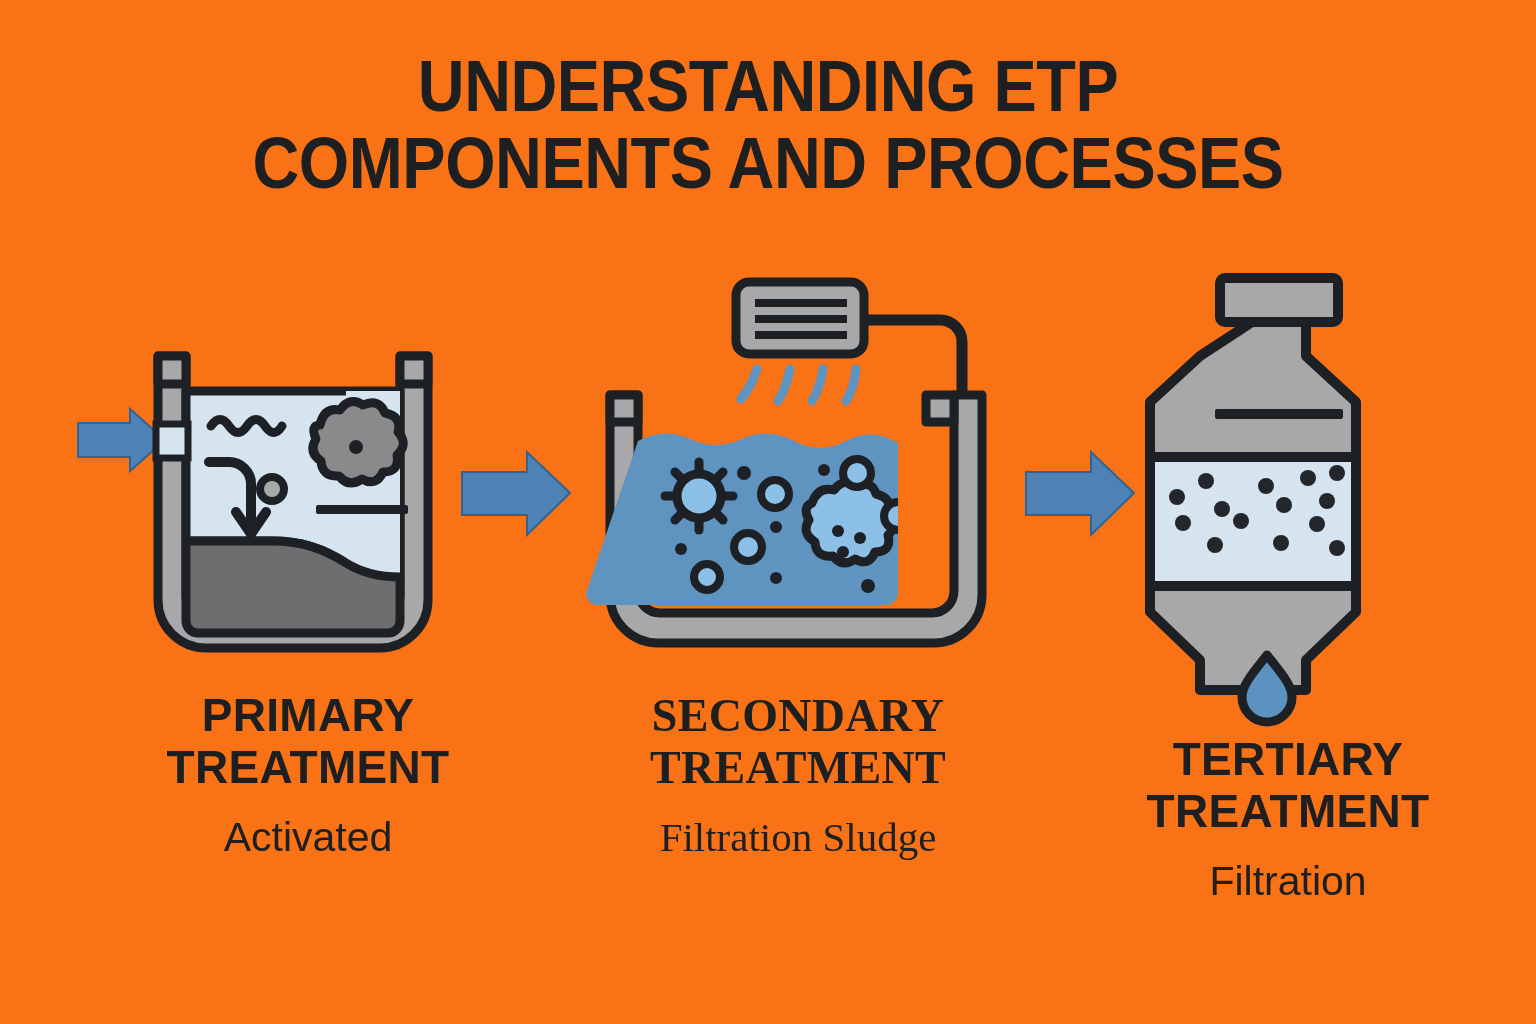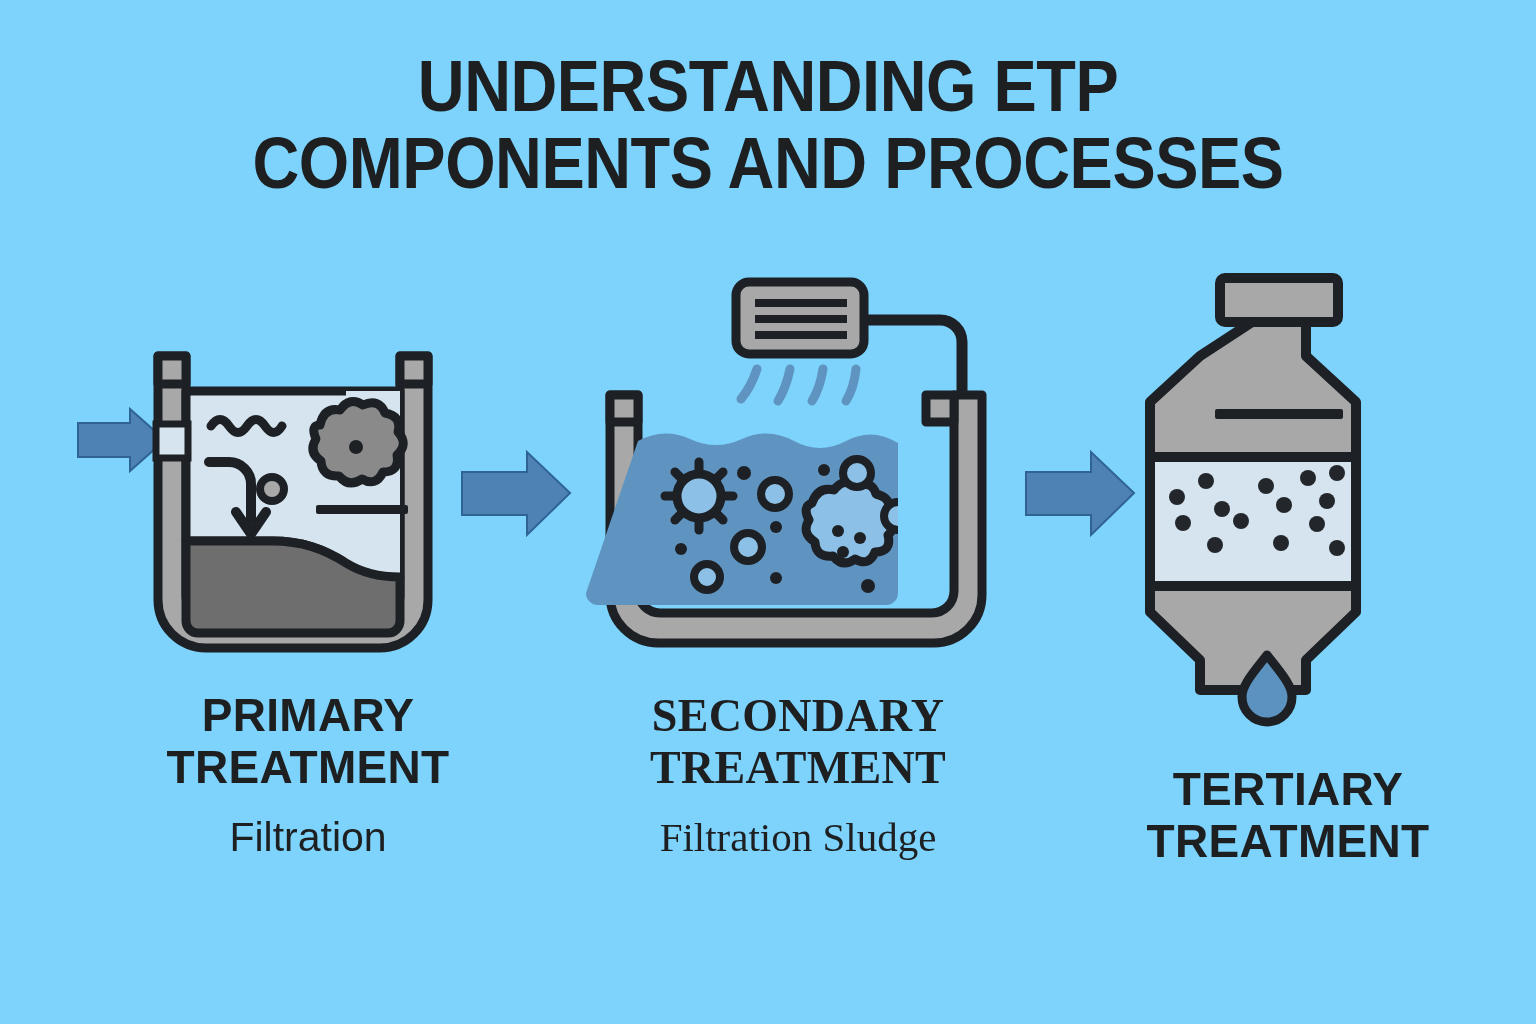--- a/index.html
+++ b/index.html
@@ -7,21 +7,21 @@
     padding: 0;
     background: #faf8ef;
   }
   body {
     font-family: "Liberation Sans", sans-serif;
   }
   #canvas {
     position: relative;
     width: 1536px;
     height: 1024px;
-    background: #7dd3fc;
+    background: #f97316;
     overflow: hidden;
   }
   #title {
     position: absolute;
     left: 0;
     top: 48px;
     width: 1536px;
     text-align: center;
     font-family: "Liberation Sans Narrow", "Liberation Sans", sans-serif;
     font-weight: bold;
@@ -232,27 +232,28 @@
 
       <g>
         <path d="M1267,655 c14,18 25,30 25,42 a25,25 0 0 1 -50,0 c0,-12 11,-24 25,-42 z" fill="#5c92bf" stroke="#1d2125" stroke-width="9" stroke-linejoin="round"></path>
       </g>
     </g>
   </svg>
 
   <div class="stage-label" style="left:58px; top:690px; width:500px;">
     <span class="heading">PRIMARY</span>
     <span class="heading">TREATMENT</span>
-    <span class="sub">Filtration</span>
+    <span class="sub">Activated</span>
   </div>
 
   <div class="stage-label" style="left:548px; top:690px; width:500px;font-family:Liberation Serif, serif;">
     <span class="heading">SECONDARY</span>
     <span class="heading">TREATMENT</span>
     <span class="sub">Filtration Sludge</span>
   </div>
 
-  <div class="stage-label" style="left:1053px; top:764px; width:470px;">
+  <div class="stage-label" style="left:1053px; top:734px; width:470px;">
     <span class="heading">TERTIARY</span>
     <span class="heading">TREATMENT</span>
+    <span class="sub">Filtration</span>
   </div>
 
 </div>
 
 </body></html>

